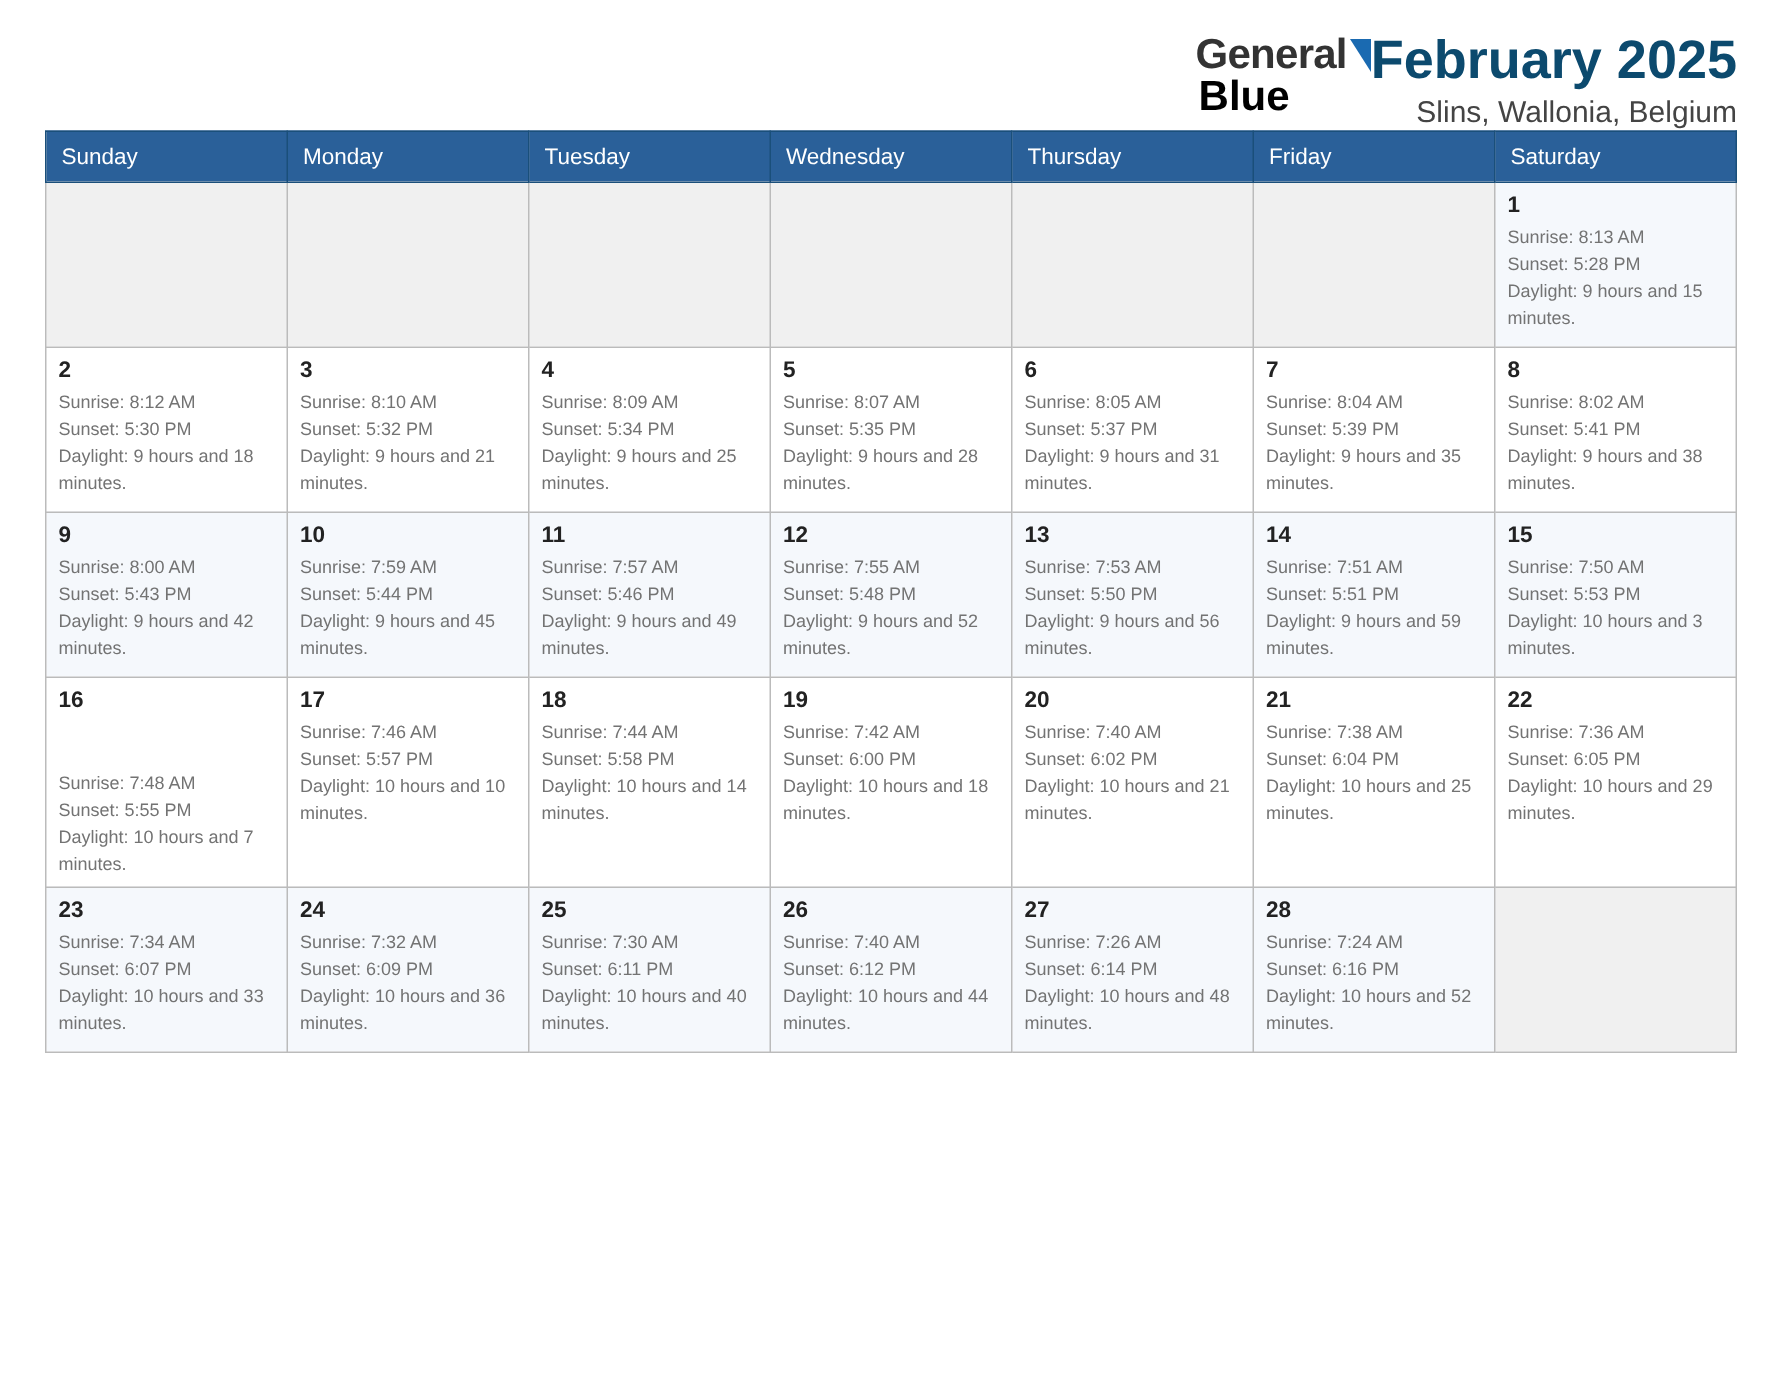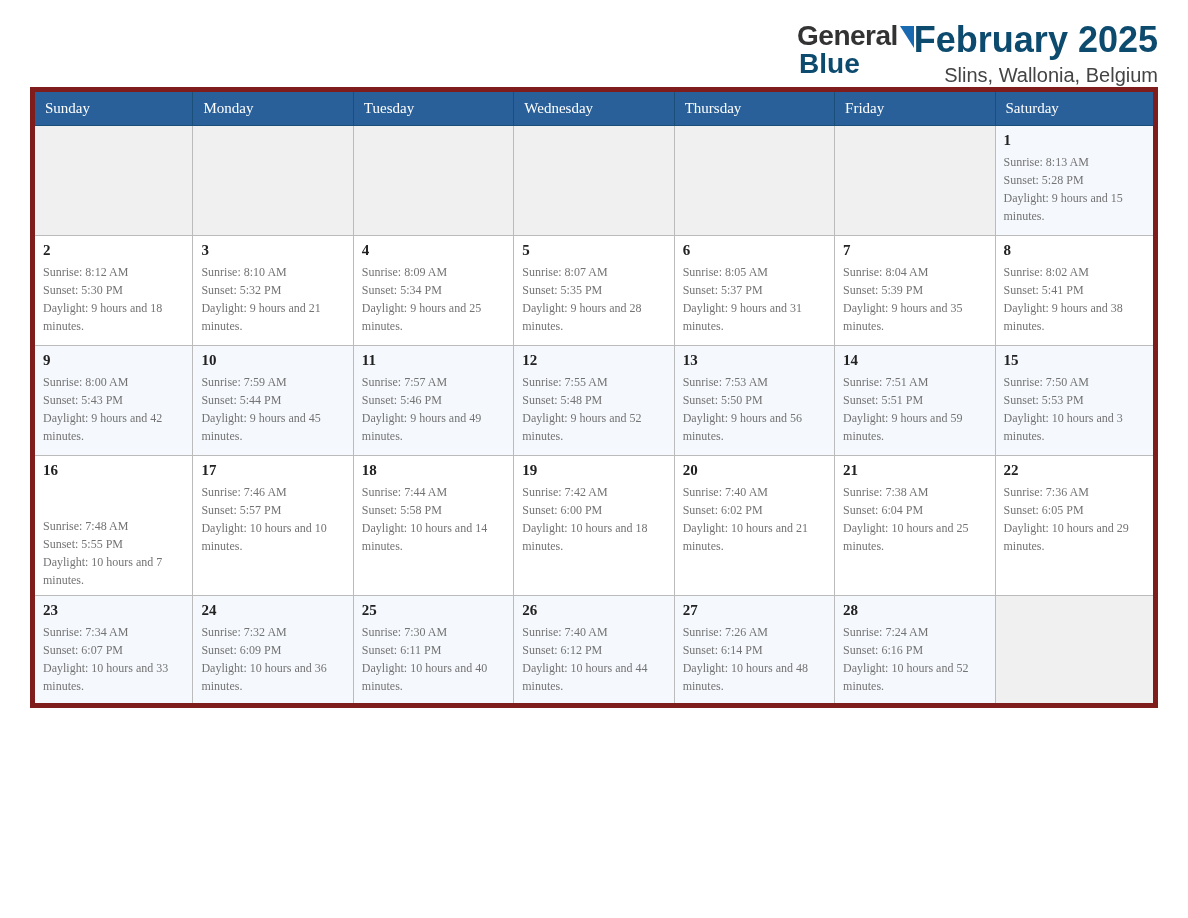--- a/index.html
+++ b/index.html
@@ -36,43 +36,42 @@
       height: 0;
       border-left: 14px solid transparent;
       border-right: 0px solid transparent;
       border-top: 22px solid #1a6ab1;
       margin-left: 2px;
       margin-top: 2px;
     }
     .logo-blue {
       font-size: 28px;
       font-weight: bold;
-      color: #0c4a6e;
+      color: #000000;
       margin-top: -4px;
       margin-left: 2px;
     }
     .title-block {
       text-align: right;
     }
     .month-title {
       font-size: 36px;
       font-weight: bold;
       color: #0c4a6e;
       line-height: 1.1;
     }
     .location {
       font-size: 20px;
       color: #444;
       margin-top: 4px;
     }
     .calendar {
       width: 100%;
       border-collapse: collapse;
-      border: 5px solid #7f1d1d;
-      font-family: Liberation Serif, serif;
+      border: 1px solid #7f1d1d;
     }
     .calendar th {
       background-color: #2a6099;
       color: #fff;
       font-size: 15px;
       font-weight: normal;
       padding: 8px 10px;
       text-align: left;
       border: 1px solid #1a4f7a;
     }

